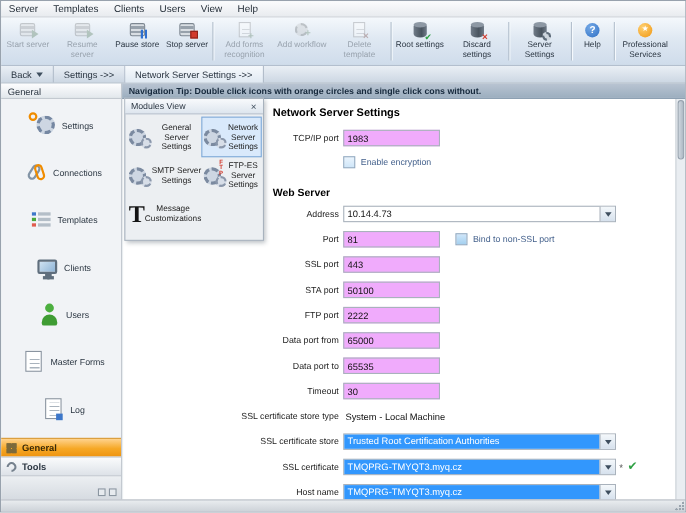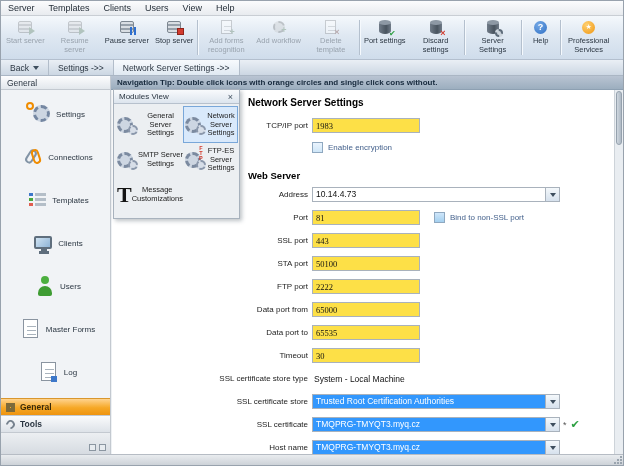--- a/index.html
+++ b/index.html
@@ -85,21 +85,21 @@
 .fsq{width:7px;height:7px;border:1px solid #8b96a1;background:#e7ebef;}
 
 
 .content{position:absolute;left:111px;top:89px;right:9px;bottom:11px;background:#fff;overflow:hidden;}
 .form{position:absolute;left:100px;top:0;right:0;}
 .ftitle{margin:7px 0 0 36px;font-size:10px;font-weight:bold;color:#000;height:17px;}
 .fsection{margin:5px 0 2px 36px;font-size:9.5px;font-weight:bold;color:#000;height:19px;display:flex;align-items:flex-end;}
 .frow{display:flex;align-items:center;height:23px;}
 .frow.h20{height:20px;}
 .flabel{width:96px;margin-right:4px;text-align:right;font-size:8px;color:#1c1c1c;white-space:nowrap;}
-.fin{width:108px;height:15px;border:1px solid #a9b2bc;font-family:Liberation Serif, serif;font-size:8.5px;padding:0 3px;color:#111;background:#fde047;}
+.fin{width:88px;height:15px;border:1px solid #a9b2bc;font-family:Liberation Sans, sans-serif;font-size:8.5px;padding:0 3px;color:#111;background:#f0abfc;}
 .combo{width:248px;height:15px;border:1px solid #a9b2bc;display:flex;background:#fff;}
 .combo-text{flex:1;font-size:8.5px;line-height:13px;padding-left:3px;color:#111;white-space:nowrap;overflow:hidden;}
 .combo.sel .combo-text{background:#3297fd;color:#fff;}
 .combo-btn{width:14px;border-left:1px solid #a9b2bc;background:linear-gradient(#f4f8fb,#d6e1ed);display:flex;align-items:center;justify-content:center;}
 .arr{width:0;height:0;border-left:3px solid transparent;border-right:3px solid transparent;border-top:4px solid #3e4e5e;}
 .chk{width:11px;height:11px;border:1px solid #8fa8c0;background:linear-gradient(#eaf4fd,#cfe6f8);display:inline-block;}
 .chk.deep{background:linear-gradient(#cfe6fa,#a4d0ef);}
 .chklabel{margin-left:5px;font-size:8px;color:#44618c;}
 .fstatic{font-size:8.5px;color:#111;padding-left:2px;}
 .star{margin-left:3px;font-size:9px;color:#555;}
@@ -162,21 +162,21 @@
           </span>
         </span>
       <span class="tb-label">Resume server</span>
     </div>
     <div class="tb-btn">
       <span class="tbi">
           <span class="ic-srv">
             <span class="badge pause"></span>
           </span>
         </span>
-      <span class="tb-label">Pause server</span>
+      <span class="tb-label">Pause store</span>
     </div>
     <div class="tb-btn">
       <span class="tbi">
           <span class="ic-srv">
             <span class="badge stop"></span>
           </span>
         </span>
       <span class="tb-label">Stop server</span>
     </div>
     <div class="tb-sep"></div>
@@ -204,21 +204,21 @@
         </span>
       <span class="tb-label">Delete template</span>
     </div>
     <div class="tb-sep"></div>
     <div class="tb-btn">
       <span class="tbi">
           <span class="ic-cyl">
             <span class="checkov"></span>
           </span>
         </span>
-      <span class="tb-label">Port settings</span>
+      <span class="tb-label">Root settings</span>
     </div>
     <div class="tb-btn">
       <span class="tbi">
           <span class="ic-cyl">
             <span class="xmark"></span>
           </span>
         </span>
       <span class="tb-label">Discard settings</span>
     </div>
     <div class="tb-sep"></div>

